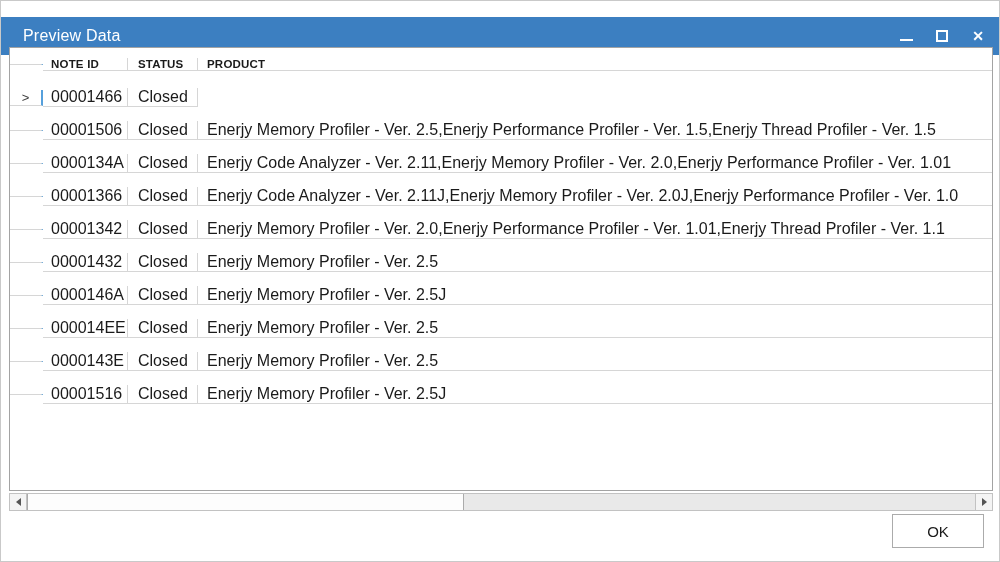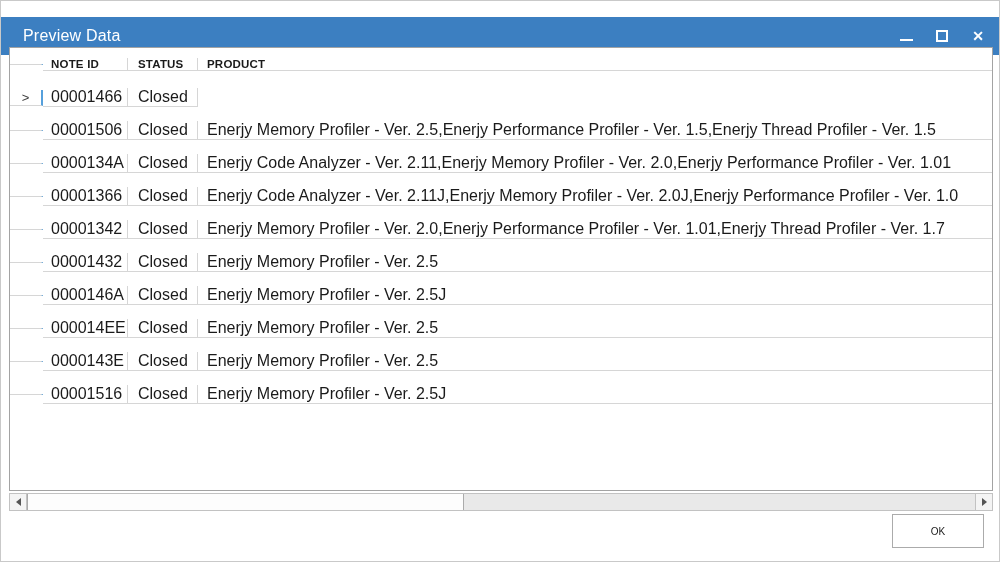--- a/index.html
+++ b/index.html
@@ -58,21 +58,21 @@
   .sb-thumb{
     width:437px; background:#fdfdfd; border:1px solid #ababab; border-top:none; border-bottom:none;
     cursor:pointer; flex:0 0 auto;
   }
   .sb-track{ flex:1; }
 
   
   .ok-btn{
     position:absolute; right:15px; bottom:13px; width:92px; height:34px;
     background:#fff; border:1px solid #ababab; color:#1a1a1a;
-    font-size:10px; font-family:"Liberation Sans", sans-serif;
+    font-size:15px; font-family:"Liberation Sans", sans-serif;
     display:flex; align-items:center; justify-content:center; cursor:pointer;
   }
 </style>
 </head>
 <body>
 
 <div class="window">
 
   <div class="titlebar">
     <span class="title">Preview Data</span>
@@ -121,21 +121,21 @@
       <div class="cell c-sel"></div>
       <div class="cell c-id">00001366</div>
       <div class="cell c-status">Closed</div>
       <div class="cell c-product">Enerjy Code Analyzer - Ver. 2.11J,Enerjy Memory Profiler - Ver. 2.0J,Enerjy Performance Profiler - Ver. 1.0</div>
     </div>
 
     <div class="t-row">
       <div class="cell c-sel"></div>
       <div class="cell c-id">00001342</div>
       <div class="cell c-status">Closed</div>
-      <div class="cell c-product">Enerjy Memory Profiler - Ver. 2.0,Enerjy Performance Profiler - Ver. 1.01,Enerjy Thread Profiler - Ver. 1.7</div>
+      <div class="cell c-product">Enerjy Memory Profiler - Ver. 2.0,Enerjy Performance Profiler - Ver. 1.01,Enerjy Thread Profiler - Ver. 1.1</div>
     </div>
 
     <div class="t-row">
       <div class="cell c-sel"></div>
       <div class="cell c-id">00001432</div>
       <div class="cell c-status">Closed</div>
       <div class="cell c-product">Enerjy Memory Profiler - Ver. 2.5</div>
     </div>
 
     <div class="t-row">

